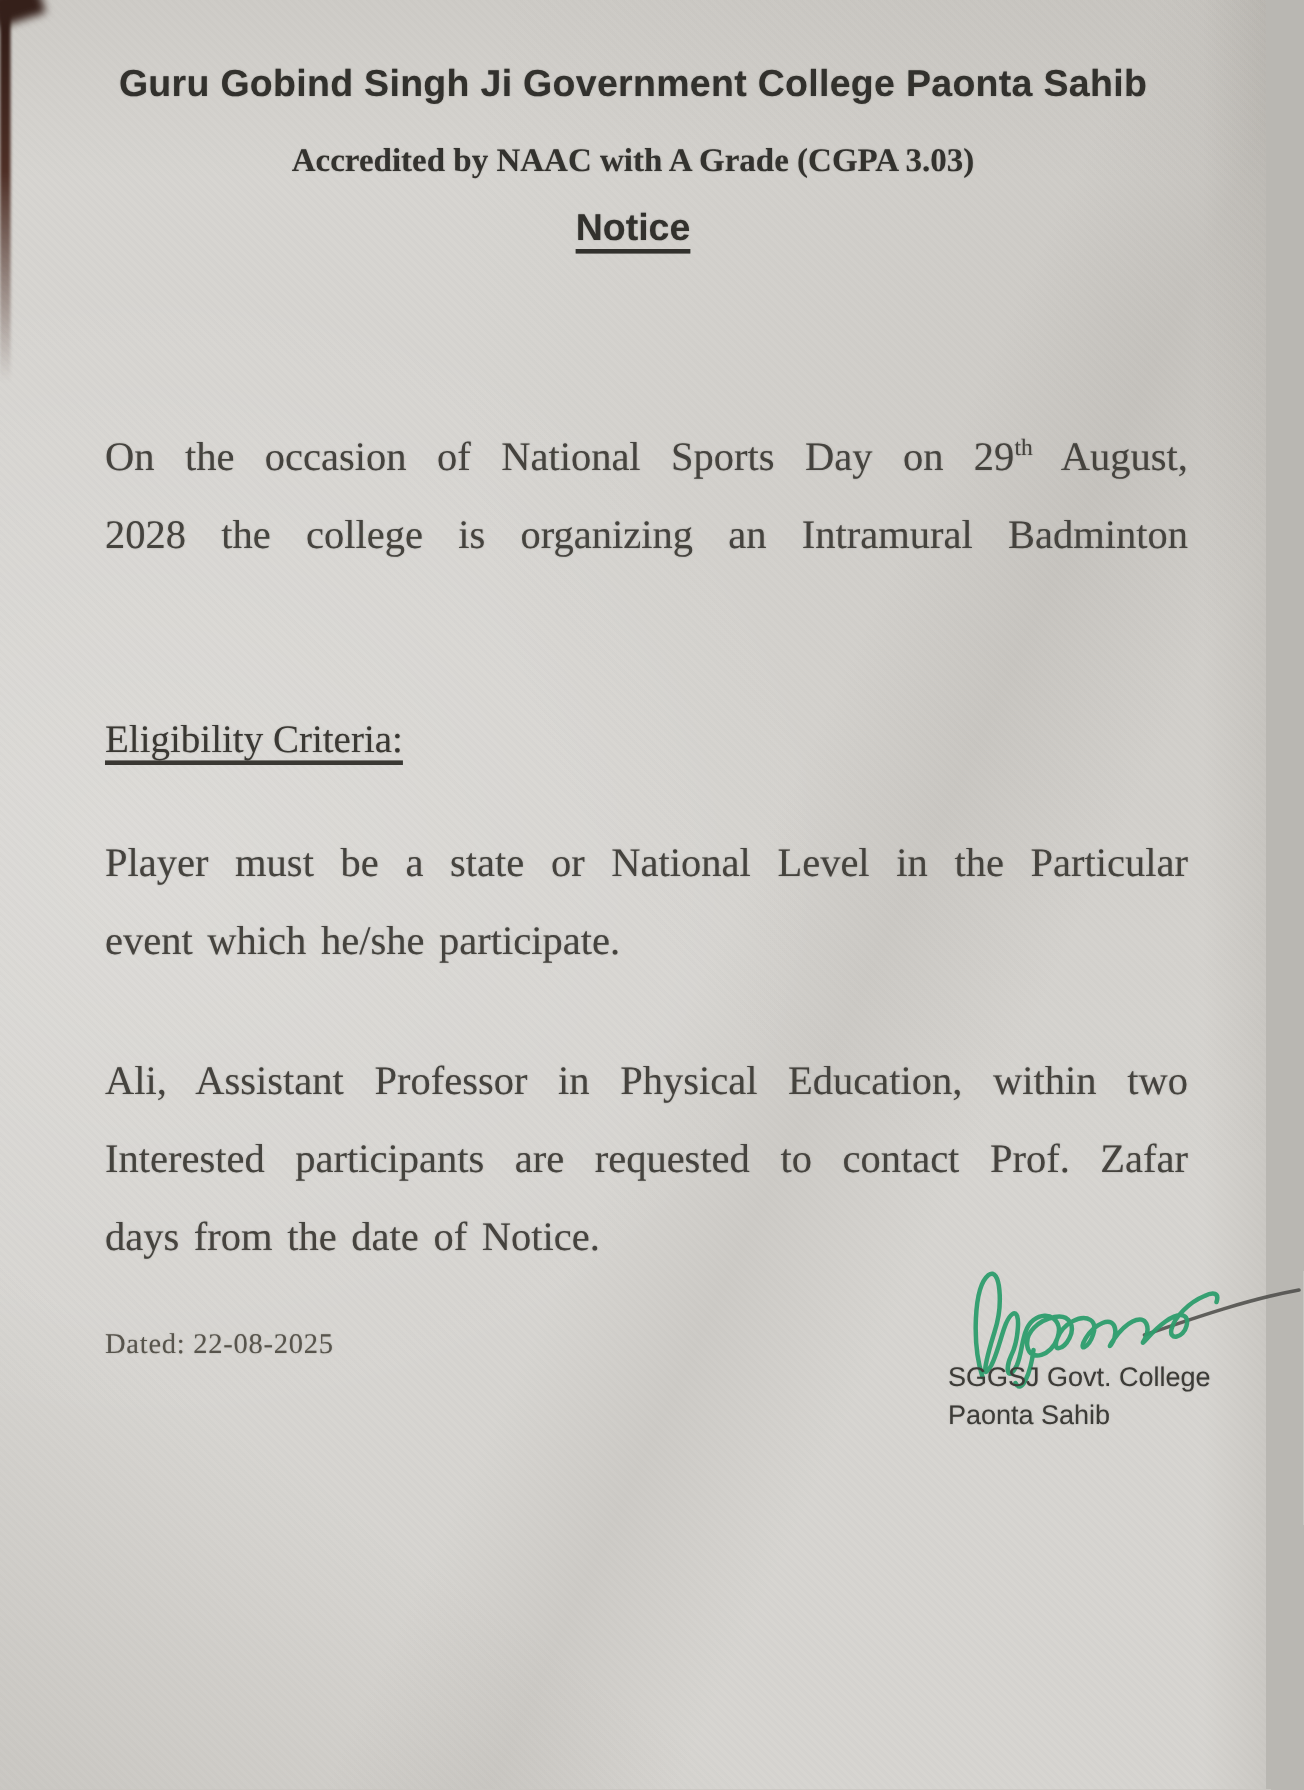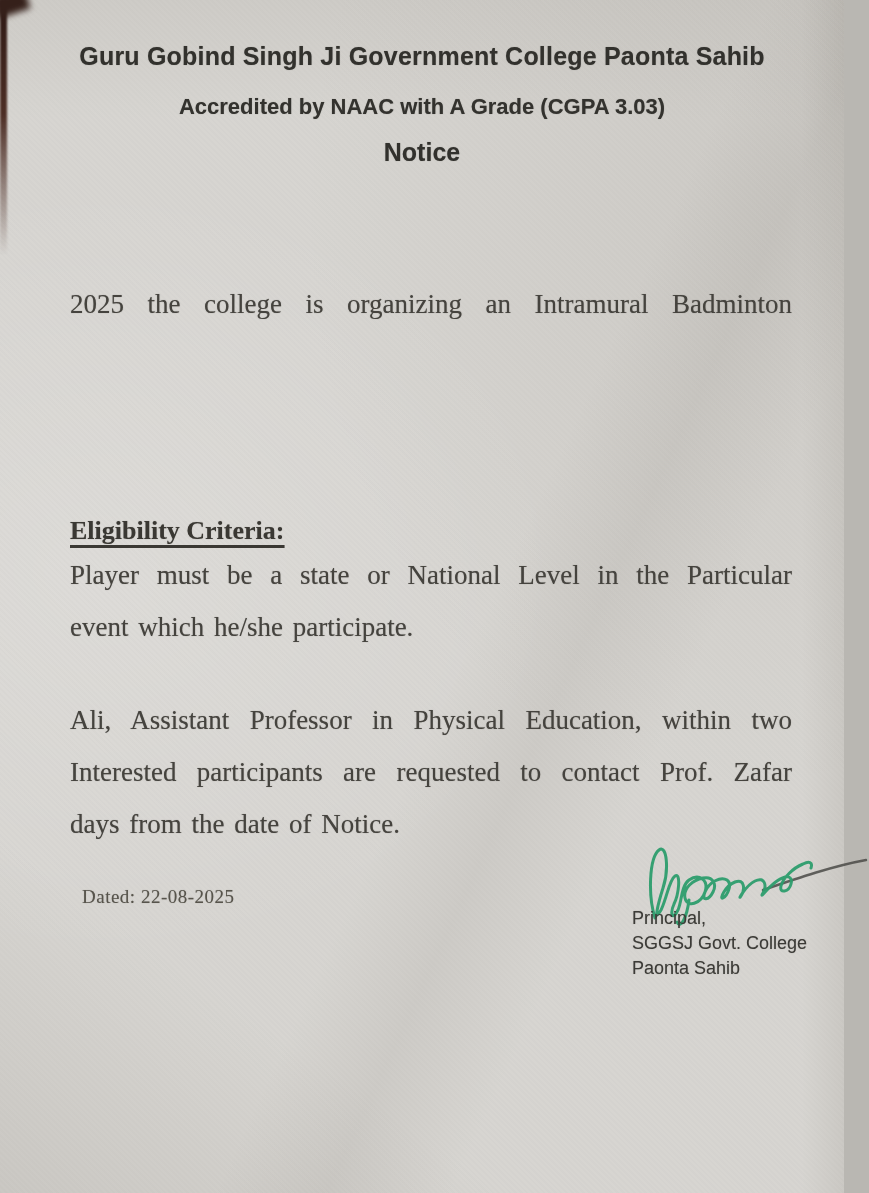--- a/index.html
+++ b/index.html
@@ -31,63 +31,62 @@
     background:#35201a;transform:rotate(-18deg);filter:blur(3px);
   }
   .college{
     position:absolute;left:0;right:0;top:42px;margin:0;
     text-align:center;font-family:"Liberation Sans",sans-serif;
     font-size:25px;font-weight:700;color:#32312d;
     letter-spacing:0.2px;text-shadow:0 0 1px rgba(50,49,45,0.4);
   }
   .accred{
     position:absolute;left:0;right:0;top:94px;margin:0;
-    text-align:center;font-family:Liberation Sans, sans-serif;
+    text-align:center;font-family:Liberation Serif, serif;
     font-size:22px;font-weight:700;color:#33322e;
     text-shadow:0 0 1px rgba(50,49,45,0.4);
   }
   .notice-title{
     position:absolute;left:0;right:0;top:138px;text-align:center;
     font-family:"Liberation Sans",sans-serif;font-size:25px;font-weight:700;color:#32312d;
   }
   .notice-title .u{
-    text-decoration-thickness:2.5px;text-underline-offset:6px;
+    text-decoration:underline;text-decoration-thickness:2.5px;text-underline-offset:6px;
     text-shadow:0 0 1px rgba(50,49,45,0.4);
   }
   .subject{
     position:absolute;left:0;right:0;top:190px;text-align:center;
     font-family:"Liberation Serif",serif;font-size:20px;font-weight:700;color:#363430;
   }
   .subject .u2{
     text-decoration:underline;text-decoration-thickness:2px;text-underline-offset:5px;
     letter-spacing:0.3px;text-shadow:0 0 1px rgba(54,52,48,0.4);
   }
   .para{position:absolute;left:70px;width:722px;color:#45433e;}
   .line{
     font-size:27px;line-height:52px;word-spacing:3px;
     text-shadow:0 0 1px rgba(69,67,62,0.45);
   }
   .line.fill{text-align:justify;text-align-last:justify;}
   .sup{font-size:0.58em;vertical-align:super;line-height:0;}
   .p-intro{top:278px;}
   .elig-head{
-    position:absolute;left:70px;top:516px;
-    font-size:26px;font-weight:700;color:#3a3833;
+    position:absolute;left:70px;top:478px;
+    font-size:26px;font-weight:400;color:#3a3833;
   }
   .elig-head .u3{
     text-decoration:underline;text-decoration-thickness:2.5px;text-underline-offset:6px;
     text-shadow:0 0 1px rgba(58,56,51,0.4);
   }
   .p-elig{top:549px;}
   .p-contact{top:694px;}
   .dated{
     position:absolute;left:70px;top:886px;
     font-size:19px;color:#57544c;letter-spacing:0.5px;
     text-shadow:0 0 1px rgba(87,84,76,0.4);
-    margin-left:12px;
   }
   .sig{position:absolute;left:633px;top:834px;}
   .sign-block{
     position:absolute;left:632px;top:906px;
     font-family:"Liberation Sans",sans-serif;font-size:18px;line-height:25px;color:#3c3b37;
     text-shadow:0 0 1px rgba(60,59,55,0.35);
   }
 </style>
 </head>
 <body>
@@ -100,21 +99,22 @@
   <h1 class="college">Guru Gobind Singh Ji Government College Paonta Sahib</h1>
 
   <h2 class="accred">Accredited by NAAC with A Grade (CGPA 3.03)</h2>
 
   <div class="notice-title">
     <span class="u">Notice</span>
   </div>
 
 
   <div class="para p-intro">
-    <div class="line fill">2025 the college is organizing an Intramural Badminton</div>
+    <div class="line fill"><span>On the occasion of National Sports Day on 29</span><sup class="sup">th</sup><span> August,</span></div>
+    <div class="line fill">2028 the college is organizing an Intramural Badminton</div>
   </div>
 
   <div class="elig-head">
     <span class="u3">Eligibility Criteria:</span>
   </div>
 
   <div class="para p-elig">
     <div class="line fill">Player must be a state or National Level in the Particular</div>
     <div class="line">event which he/she participate.</div>
   </div>
@@ -134,18 +134,17 @@
              C49,67 48,52 56,46 C66,39 76,46 72,58 C68,70 54,74 52,64
              C50,54 60,46 70,44 C80,42 84,50 80,58 C76,66 68,68 72,58
              C76,48 88,42 94,46 C100,50 94,62 90,64 C86,66 92,52 102,48
              C112,44 112,56 108,62 C104,68 112,52 122,47 C132,42 134,52 130,59
              C126,66 134,54 144,47 C154,40 160,42 158,50 C156,58 146,60 148,52
              C150,44 160,34 170,30 C176,27 180,28 178,34
              M56,66 C54,82 48,96 44,88" fill="none" stroke-width="3" stroke-linecap="round" stroke-linejoin="round" opacity="0.95" stroke="#2d9d6d"></path>
   </svg>
 
   <div class="sign-block">
-    <div>Principal,</div>
     <div>SGGSJ Govt. College</div>
     <div>Paonta Sahib</div>
   </div>
 
 </div>
 
 </body></html>

